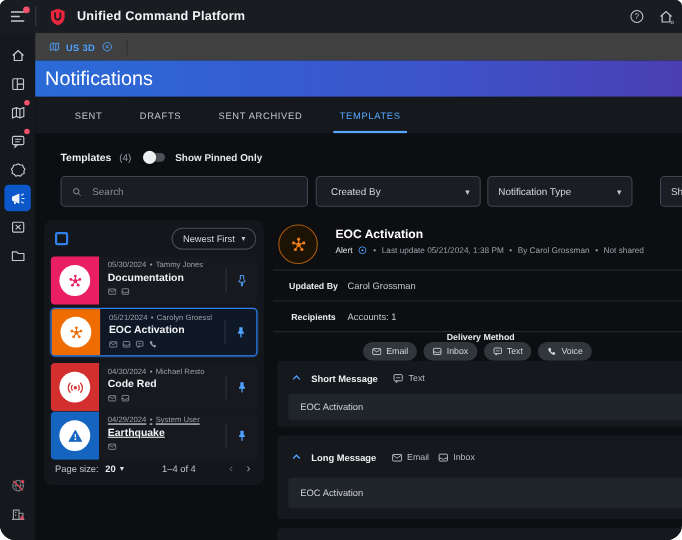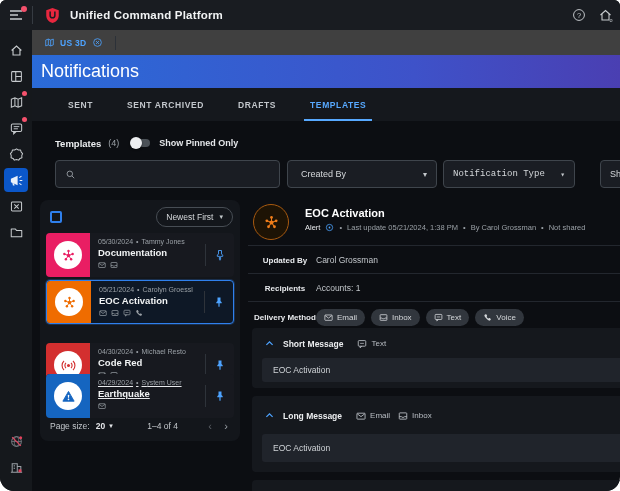--- a/index.html
+++ b/index.html
@@ -24,39 +24,39 @@
   .chiprow{position:absolute;left:32px;top:30px;width:588px;height:25px;background:#404040;display:flex;align-items:center;padding-left:12px;box-sizing:border-box;}
   .ctx-chip{display:flex;align-items:center;gap:5px;color:#4da3ff;font-size:8.5px;font-weight:bold;letter-spacing:.3px;}
   .chip-sep{width:1px;height:14px;background:#2c3138;margin-left:12px;}
   
   .gradhead{position:absolute;left:32px;top:55px;width:588px;height:33px;
             background:linear-gradient(90deg,#2a6bd8 0%,#3e52c9 65%,#4a3fb2 100%);
             display:flex;align-items:center;padding-left:9px;box-sizing:border-box;}
   .page-title{font-size:18px;font-weight:400;color:#ffffff;}
   
   .tabs{position:absolute;left:32px;top:88px;width:588px;height:33px;background:#15181d;display:flex;align-items:stretch;padding-left:36px;box-sizing:border-box;gap:34px;}
-  .tab{display:flex;align-items:center;font-size:8.5px;font-weight:bold;letter-spacing:.6px;color:#c2c6cb;position:relative;cursor:default;}
+  .tab{display:flex;align-items:center;font-size:8.5px;font-weight:normal;letter-spacing:.6px;color:#c2c6cb;position:relative;cursor:default;}
   .tab.active{color:#57a9ff;}
   .tab.active::after{content:"";position:absolute;left:-6px;right:-6px;bottom:0;height:2px;background:#57a9ff;}
   
   .tmpl-bar{position:absolute;left:55px;top:136px;height:14px;display:flex;align-items:center;gap:7px;}
   .tmpl-label{font-size:9.5px;font-weight:bold;color:#eceef0;}
   .tmpl-count{font-size:9px;color:#9aa0a6;}
   .toggle{position:relative;width:22px;height:10px;margin-left:4px;}
   .toggle .track{position:absolute;left:2px;top:1px;width:18px;height:8px;border-radius:4px;background:#4b5157;}
   .toggle .knob{position:absolute;left:0;top:-1px;width:12px;height:12px;border-radius:50%;background:#eceef0;box-shadow:0 1px 2px rgba(0,0,0,.6);}
   .toggle-label{font-size:9px;font-weight:bold;color:#e4e6e9;}
   
   .fctl{position:absolute;top:160px;height:28px;background:#1a1d23;border:1px solid #3f454c;border-radius:4px;box-sizing:border-box;display:flex;align-items:center;padding:0 9px;gap:7px;color:#d5d8db;font-size:9px;}
   .fctl .caret{margin-left:auto;color:#c3c7cb;font-size:8px;}
   .f-search{left:55px;width:225px;}
   .f-search input{background:transparent;border:none;outline:none;color:#d5d8db;font-size:9px;width:100%;font-family:inherit;}
   .f-search input::placeholder{color:#8a9096;}
   .f-created{left:287px;width:150px;padding-left:13px;}
-  .f-type{left:443px;width:132px;font-family:Liberation Mono, monospace;}
+  .f-type{left:443px;width:132px;}
   .f-share{left:600px;width:60px;}
   
   .list-panel{position:absolute;left:40px;top:200px;width:200px;height:241px;background:#13161b;border-radius:8px;}
   .list-head{position:absolute;left:10px;right:7px;top:7px;height:20px;display:flex;align-items:center;justify-content:space-between;}
   .checkbox{width:12px;height:12px;border:2px solid #2f80ed;border-radius:2px;box-sizing:border-box;}
   .sort-pill{height:20px;border:1px solid #474d54;border-radius:10px;display:flex;align-items:center;gap:6px;padding:0 9px;font-size:8.5px;color:#d5d8db;box-sizing:border-box;}
   .card{position:absolute;left:6px;width:188px;height:44px;background:#17191f;border-radius:4px;display:flex;align-items:stretch;overflow:hidden;box-sizing:border-box;justify-content:center;}
   .card.selected{background:#0e1826;border:1px solid #2f80ed;box-shadow:0 0 0 1px rgba(47,128,237,.25);}
   .card-icon{width:44px;flex:none;display:flex;align-items:center;justify-content:center;}
   .card-icon .disc{width:28px;height:28px;border-radius:50%;background:#ffffff;display:flex;align-items:center;justify-content:center;}
@@ -219,40 +219,41 @@
     </div>
     <div class="chip-sep"></div>
   </div>
 
   <div class="gradhead">
     <span class="page-title">Notifications</span>
   </div>
 
   <div class="tabs">
     <div class="tab">SENT</div>
+    <div class="tab">DRAFTS</div>
     <div class="tab">SENT ARCHIVED</div>
-    <div class="tab">DRAFTS</div>
     <div class="tab active">TEMPLATES</div>
   </div>
 
   <div class="tmpl-bar">
     <span class="tmpl-label">Templates</span>
     <span class="tmpl-count">(4)</span>
     <span class="toggle">
       <span class="track"></span>
       <span class="knob"></span>
     </span>
     <span class="toggle-label">Show Pinned Only</span>
   </div>
 
   <div class="fctl f-search">
     <svg width="11" height="11" viewBox="0 0 16 16">
         <circle cx="7" cy="7" r="4" fill="none" stroke="#9aa0a6" stroke-width="1.3"></circle>
         <line x1="10" y1="10" x2="13.4" y2="13.4" stroke="#9aa0a6" stroke-width="1.3"></line>
       </svg>
+    <input class="search-input" placeholder="Search" style="">
   </div>
   <div class="fctl f-created">
     <span>Created By</span>
     <span class="caret">▾</span>
   </div>
   <div class="fctl f-type">
     <span>Notification Type</span>
     <span class="caret">▾</span>
   </div>
   <div class="fctl f-share">
@@ -365,21 +366,21 @@
         </div>
       </div>
       <div class="card-sep"></div>
       <div class="card-pin">
         <svg width="12" height="12" viewBox="0 0 16 16">
             <path d="M6 2 h4 v4.6 l1.6 1.6 v1.6 H8.8 V13.6 L8 15 L7.2 13.6 V9.8 H4.4 V8.2 L6 6.6 Z" fill="#4da3ff"></path>
           </svg>
       </div>
     </div>
 
-    <div class="card" style="top:143px;">
+    <div class="card" style="top:130px;">
       <div class="card-icon red">
         <span class="disc">
             <svg width="15" height="15" viewBox="0 0 16 16">
               <circle cx="8" cy="8" r="1.6" fill="#d32f2f"></circle>
               <path d="M5.3 5.3 a3.8 3.8 0 0 0 0 5.4 M10.7 5.3 a3.8 3.8 0 0 1 0 5.4 M3.2 3.2 a6.6 6.6 0 0 0 0 9.6 M12.8 3.2 a6.6 6.6 0 0 1 0 9.6" fill="none" stroke="#d32f2f" stroke-width="1.2"></path>
             </svg>
           </span>
       </div>
       <div class="card-body">
         <div class="card-date">
@@ -491,21 +492,21 @@
     </div>
 
     <div class="d-row" style="top:45px;height:28px;">
       <span class="d-label">Updated By</span>
       <span class="d-value">Carol Grossman</span>
     </div>
     <div class="d-row" style="top:73px;height:28px;">
       <span class="d-label">Recipients</span>
       <span class="d-value">Accounts: 1</span>
     </div>
-    <div class="d-row" style="top:101px;height:30px;">
+    <div class="d-row" style="top:101px;height:30px;flex-direction:column;">
       <span class="d-label">Delivery Method</span>
       <span class="chips">
         <span class="chip">
           <svg width="9" height="9" viewBox="0 0 16 16">
               <rect x="1.5" y="3.5" width="13" height="9.5" rx="1" fill="none" stroke="#d5d8db" stroke-width="1.4"></rect>
               <path d="M2 4.5 L8 9 L14 4.5" fill="none" stroke="#d5d8db" stroke-width="1.4"></path>
             </svg>
           <span>Email</span>
         </span>
         <span class="chip">

